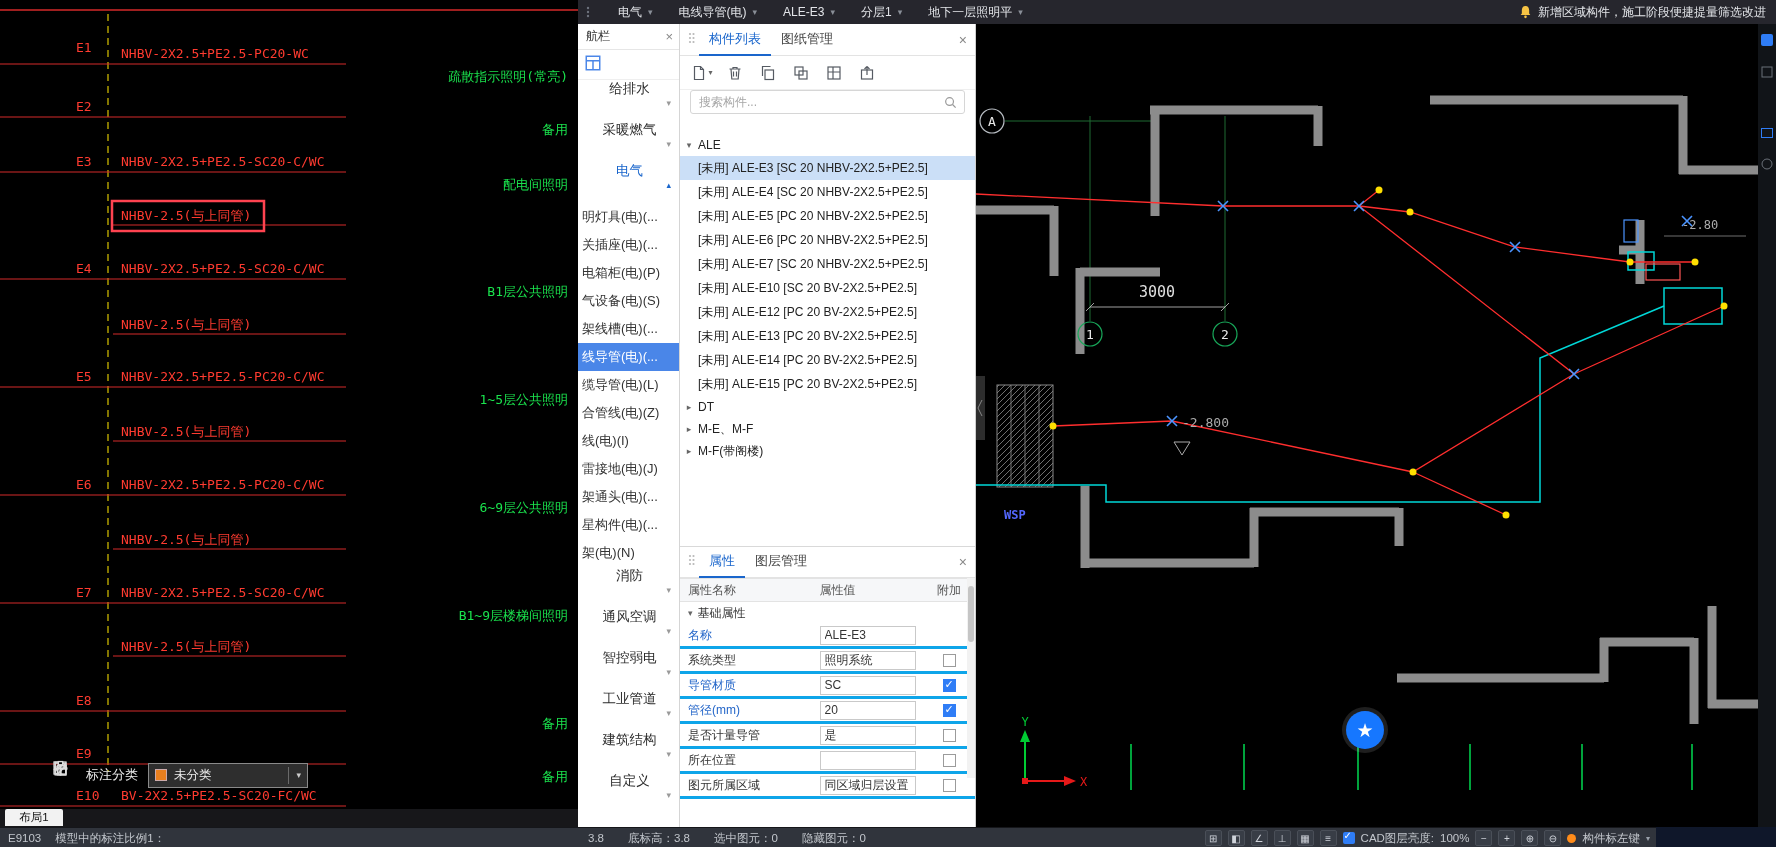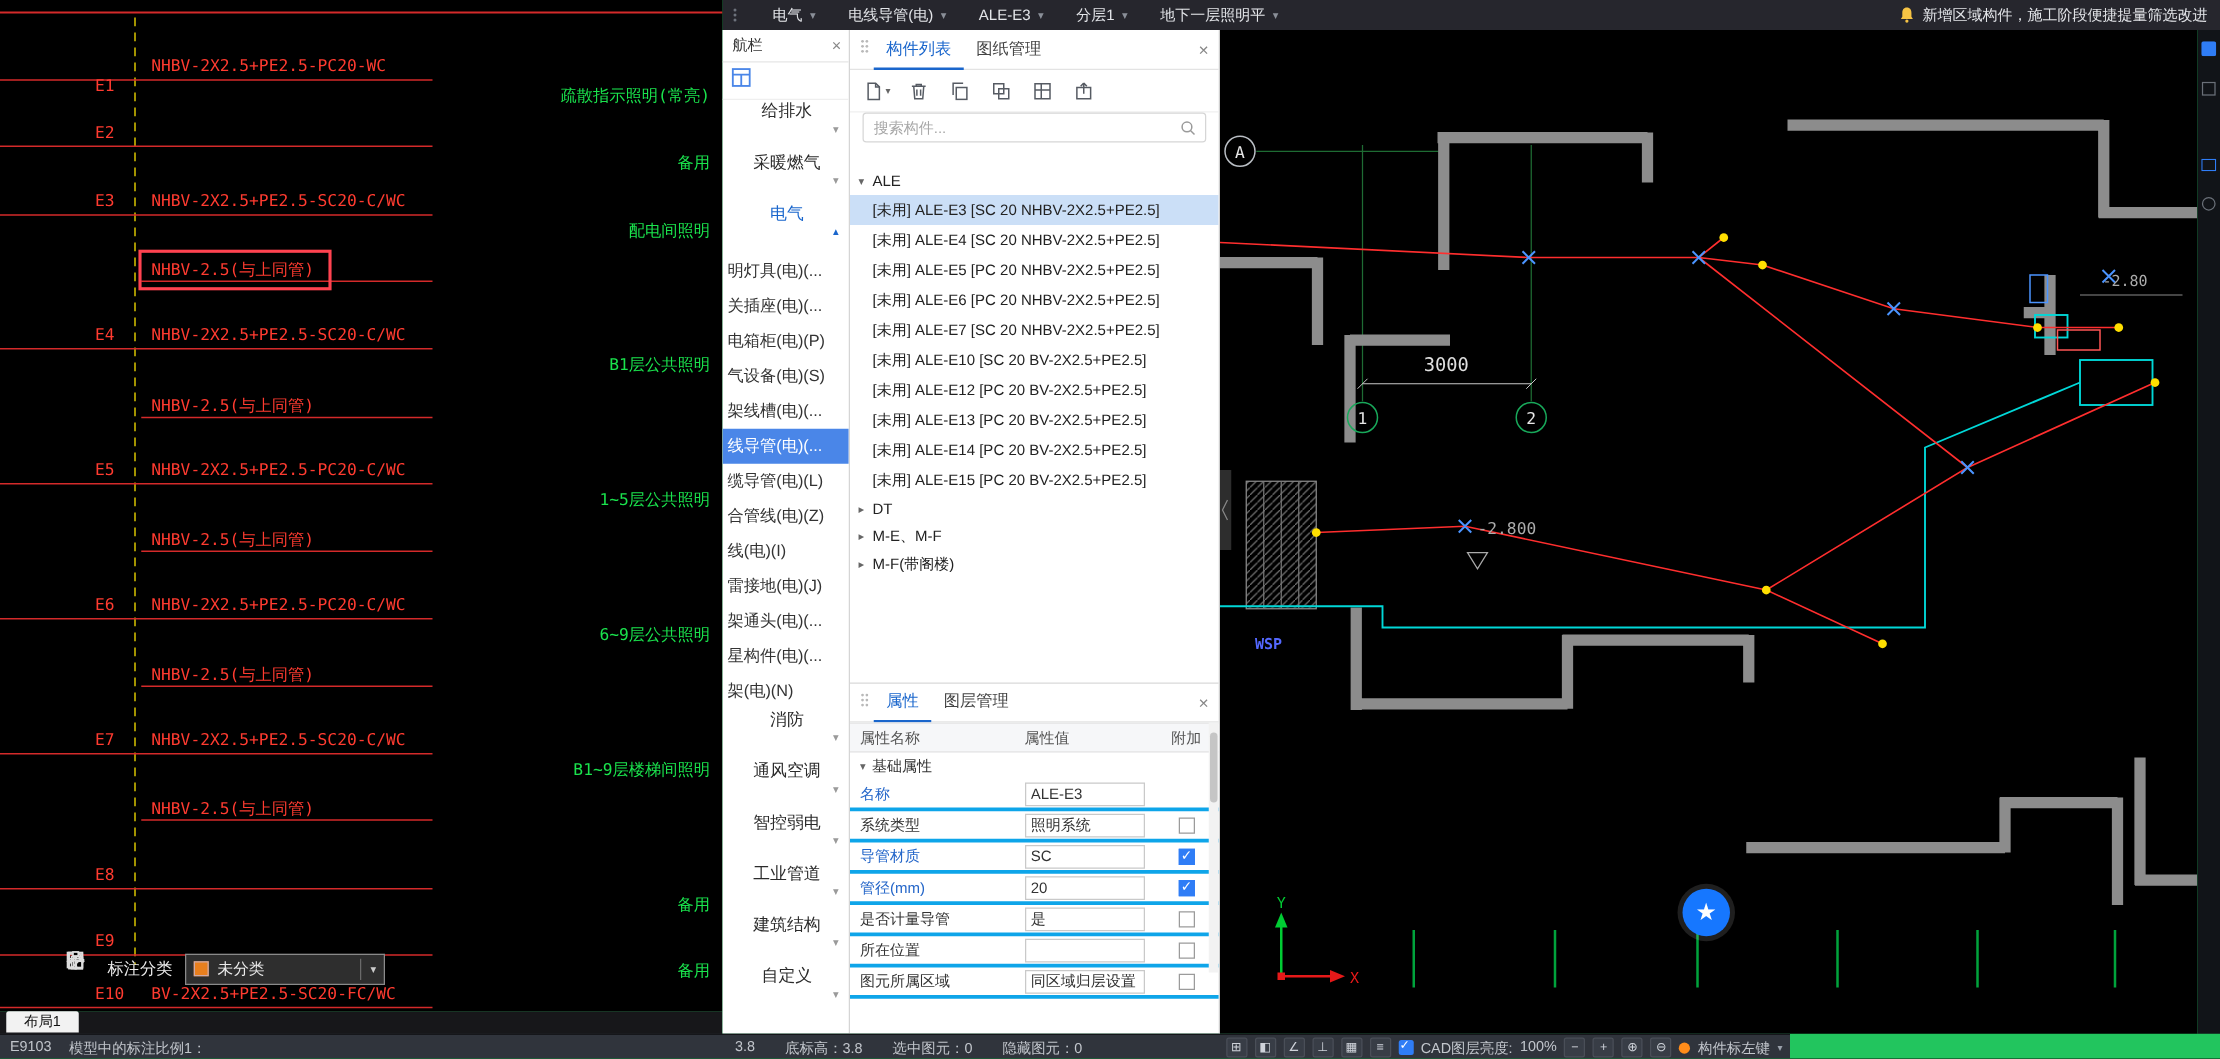--- a/index.html
+++ b/index.html
@@ -1,18 +1,18 @@
 <!DOCTYPE html>
 <html><head>
 <meta charset="utf-8">
 <style>
   * { margin:0; padding:0; box-sizing:border-box; }
   html,body { width:1776px; height:847px; overflow:hidden; background:#000; }
   body { font-family:"Liberation Sans", sans-serif; }
-  #app { position:relative; width:1776px; height:847px; background:#22c55e; overflow:hidden; }
+  #app { position:relative; width:1776px; height:847px; background:#0f172a; overflow:hidden; }
 
   
   .topbar { position:absolute; left:578px; top:0; width:1198px; height:24px; background:#26262d;
             display:flex; align-items:center; gap:26px; padding:0 10px 0 8px; color:#e3e5e9; font-size:12px; }
   .topbar .grip6 { display:flex; gap:2px; }
   .dropdown { display:flex; align-items:center; gap:6px; cursor:default; white-space:nowrap; }
   .dropdown .caret { color:#8a8f98; font-size:9px; }
   .notif { margin-left:auto; display:flex; align-items:center; gap:6px; white-space:nowrap; }
 
   
@@ -91,21 +91,21 @@
   .cad-area { position:absolute; left:976px; top:24px; width:782px; height:803px; background:#000; overflow:hidden; }
   .cad-svg text { font-family:"DejaVu Sans Mono", monospace; }
   .fab { position:absolute; left:370px; top:687px; width:38px; height:38px; border-radius:50%; background:#1677ff;
          display:flex; align-items:center; justify-content:center; color:#fff; font-size:19px;
          box-shadow:0 0 0 4px rgba(255,255,255,0.12); cursor:pointer; }
 
   .right-strip { position:absolute; left:1758px; top:24px; width:18px; height:803px; background:#111418; }
   .rs-ic { position:absolute; left:3px; }
 
   
-  .statusbar { position:absolute; left:0; top:827px; width:1432px; height:20px; background:#30343c; border-top:1px solid #15161a;
+  .statusbar { position:absolute; left:0; top:827px; width:1656px; height:20px; background:#30343c; border-top:1px solid #15161a;
                color:#c2c6cc; font-size:11.5px; }
   .sb-left { position:absolute; left:8px; top:0; height:20px; display:flex; align-items:center; gap:14px; white-space:nowrap; }
   .sb-mid { position:absolute; left:588px; top:0; height:20px; display:flex; align-items:center; gap:24px; white-space:nowrap; }
   .sb-right { position:absolute; right:6px; top:0; height:20px; display:flex; align-items:center; gap:6px; white-space:nowrap; }
   .sb-ic { width:17px; height:16px; background:#383d46; border:1px solid #4a4f58; border-radius:2px; display:flex; align-items:center; justify-content:center; font-size:10px; color:#cfd3da; }
   .sb-cb { width:12px; height:12px; background:#2f7df6; border-radius:2px; position:relative; }
   .sb-cb::after { content:"✓"; position:absolute; left:1px; top:-2px; color:#fff; font-size:10px; }
   .orange-dot { width:9px; height:9px; border-radius:50%; background:#ff8c1a; }
   .sb-caret { font-size:8px; color:#9aa0aa; }
 </style>
@@ -155,21 +155,21 @@
 
   <div class="left-cad">
     <svg width="578" height="809">
       <line x1="0" y1="10" x2="578" y2="10" stroke="#d42a2a" stroke-width="1.5"></line>
       <line x1="108" y1="14" x2="108" y2="772" stroke="#d9c400" stroke-width="1.2" stroke-dasharray="7,5"></line>
       <path d="M0,64 H346 M0,117 H346 M0,172 H346 M0,279 H346 M0,387 H346 M0,495 H346 M0,603 H346 M0,711 H346 M0,764 H346 M0,806 H346" stroke="#d42a2a" stroke-width="1.2"></path>
       <path d="M113,225 H346 M113,334 H346 M113,441 H346 M113,549 H346 M113,656 H346" stroke="#d42a2a" stroke-width="1.2"></path>
       <rect x="112" y="201" width="152" height="30" fill="none" stroke="#ff4350" stroke-width="2.5"></rect>
     </svg>
 
-    <div class="elabel" style="top:62px">E1</div>
+    <div class="elabel" style="top:40px">E1</div>
     <div class="dtext" style="top:46px">NHBV-2X2.5+PE2.5-PC20-WC</div>
     <div class="danno" style="top:68px">疏散指示照明(常亮)</div>
 
     <div class="elabel" style="top:99px">E2</div>
     <div class="danno" style="top:121px">备用</div>
 
     <div class="elabel" style="top:154px">E3</div>
     <div class="dtext" style="top:154px">NHBV-2X2.5+PE2.5-SC20-C/WC</div>
     <div class="danno" style="top:176px">配电间照明</div>
 

